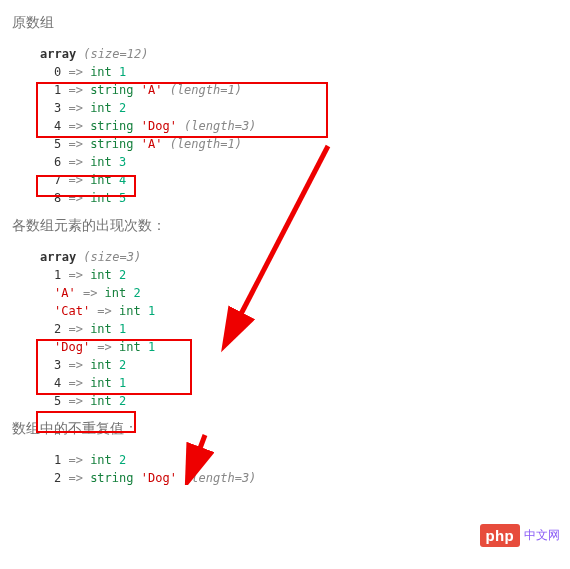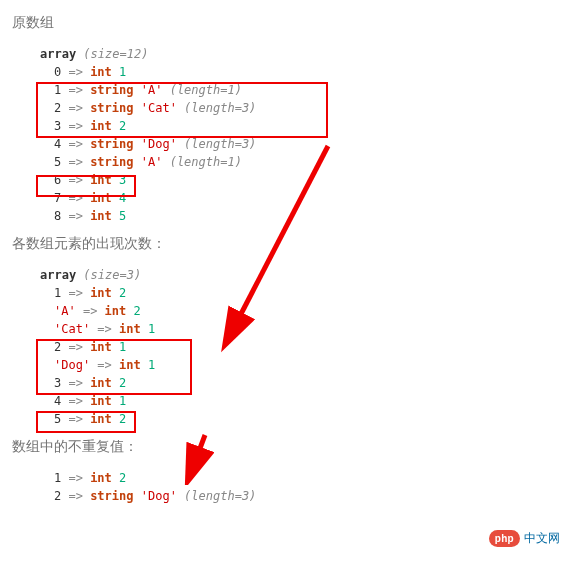--- a/index.html
+++ b/index.html
@@ -25,21 +25,21 @@
     font-size: 12px;
     line-height: 1.5;
     color: #333;
     margin-left: 28px;
     margin-bottom: 10px;
     position: relative;
     margin-top: 13px;
   }
   .kw { font-weight: bold; }
   .comment { font-style: italic; color: #888; }
-  .type { color: #c2410c; font-weight: bold; }
+  .type { color: #15803d; }
   .num { color: #0a7; }
   .str { color: #c00; }
   .arrow { color: #888; }
   .indent { display:inline-block; width:14px; }
   .line { white-space: pre; position: relative; }
   
   
   .redbox {
     position: absolute;
     border: 2px solid #e00;
@@ -61,41 +61,40 @@
     bottom: 22px;
     display: flex;
     align-items: center;
     gap: 4px;
     z-index: 10;
   }
   .brand-badge {
     background: #e74c3c;
     color: #fff;
     font-weight: bold;
-    font-size: 10px;
+    font-size: 15px;
     padding: 3px 6px;
-    border-radius: 9px;
+    border-radius: 3px;
     letter-spacing: 0.3px;
   }
   .brand-text {
     font-size: 12px;
-    color: #0369a1;
+    color: #8b5cf6;
   }
 </style>
 </head>
 <body>
 
 <div class="content">
 
   <div class="section-title">原数组</div>
   <div class="code-block" id="block1">
       <div class="line"><span class="kw">array</span><span class="comment"> (size=12)</span></div>
       <div class="line"><span class="indent"></span>0 <span class="arrow">=&gt;</span> <span class="type">int</span> <span class="num">1</span></div>
       <div class="line"><span class="indent"></span>1 <span class="arrow">=&gt;</span> <span class="type">string</span> <span class="str">'A'</span> <span class="comment">(length=1)</span></div>
-      <div class="line"><span class="indent"></span>2 <span class="arrow">=&gt;</span> <span class="type">string</span> <span class="str">'Cat'</span> <span class="comment">(length=3)</span></div>
       <div class="line"><span class="indent"></span>3 <span class="arrow">=&gt;</span> <span class="type">int</span> <span class="num">2</span></div>
       <div class="line"><span class="indent"></span>4 <span class="arrow">=&gt;</span> <span class="type">string</span> <span class="str">'Dog'</span> <span class="comment">(length=3)</span></div>
       <div class="line"><span class="indent"></span>5 <span class="arrow">=&gt;</span> <span class="type">string</span> <span class="str">'A'</span> <span class="comment">(length=1)</span></div>
       <div class="line"><span class="indent"></span>6 <span class="arrow">=&gt;</span> <span class="type">int</span> <span class="num">3</span></div>
       <div class="line"><span class="indent"></span>7 <span class="arrow">=&gt;</span> <span class="type">int</span> <span class="num">4</span></div>
       <div class="line"><span class="indent"></span>8 <span class="arrow">=&gt;</span> <span class="type">int</span> <span class="num">5</span></div>
     </div>
 
   <div class="section-title">各数组元素的出现次数：</div>
   <div class="code-block" id="block2">

